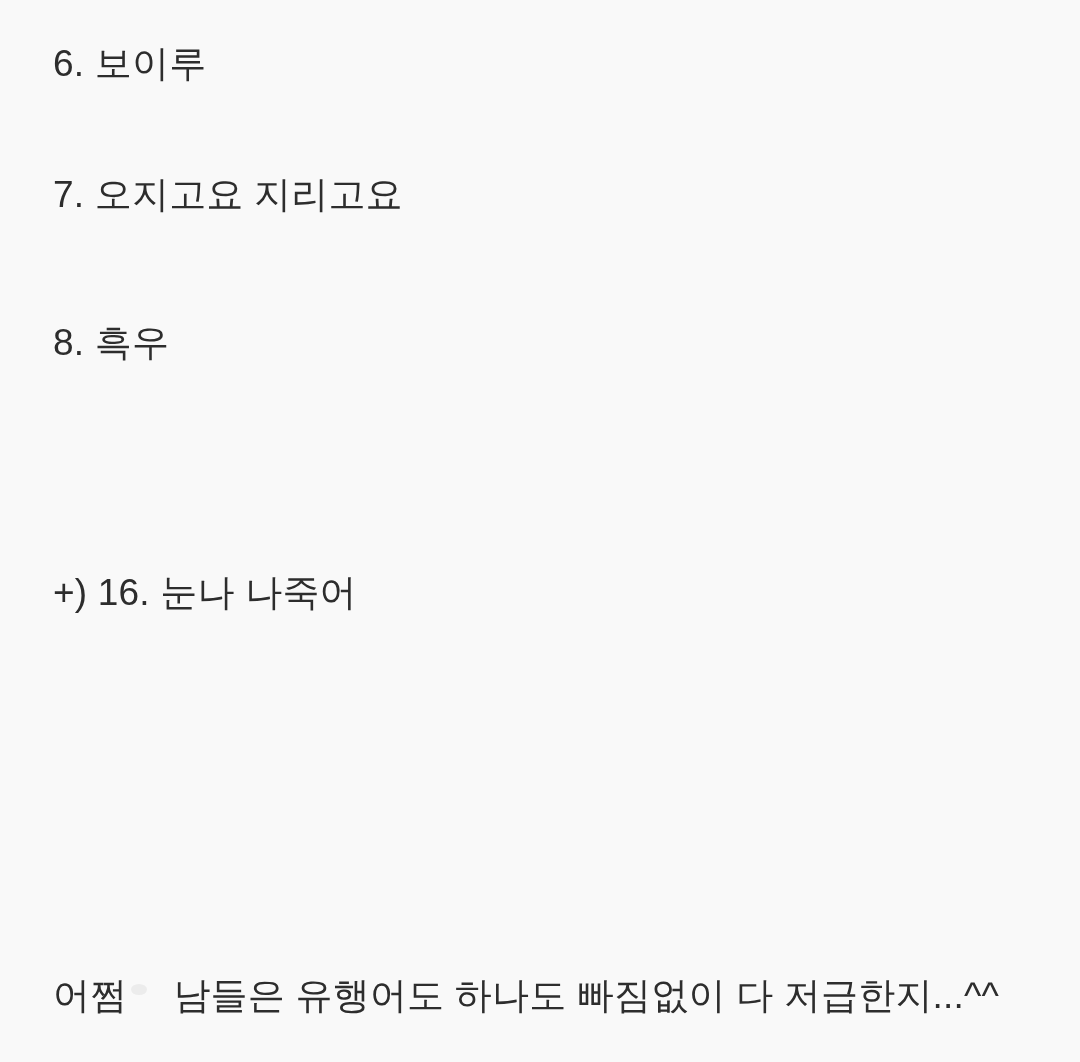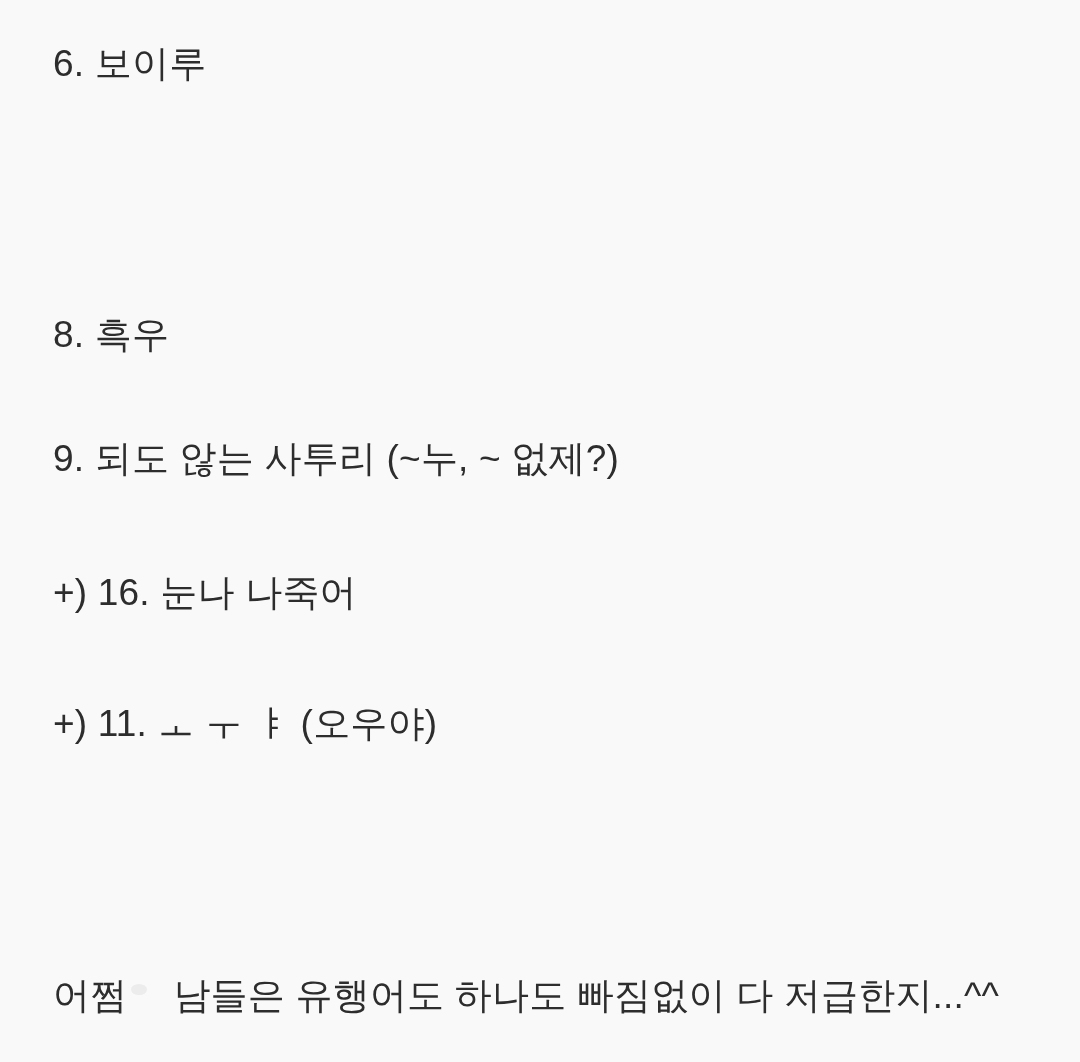--- a/index.html
+++ b/index.html
@@ -47,20 +47,19 @@
     height: 11px;
     background: var(--smudge);
     border-radius: 50%;
   }
 </style>
 </head>
 <body>
 
 <div class="doc">
   <div class="line" style="top:42px">6. 보이루</div>
-  <div class="line" style="top:313px">8. 흑우</div>
-  <div class="line" style="top:437px">9. 되도 않는 사투리 (~누, ~ 없제?)</div>
+  <div class="line" style="top:173px">7. 오지고요 지리고요</div>
+  <div class="line" style="top:321px">8. 흑우</div>
   <div class="line" style="top:571px">+) 16. 눈나 나죽어</div>
-  <div class="line" style="top:702px">+) 11. ㅗ ㅜ ㅑ (오우야)</div>
   <div class="line" style="top:974px">
     <span>어쩜</span><span class="gap"><span class="smudge"></span></span><span>남들은 유행어도 하나도 빠짐없이 다 저급한지...^^</span>
   </div>
 </div>
 
 </body></html>

